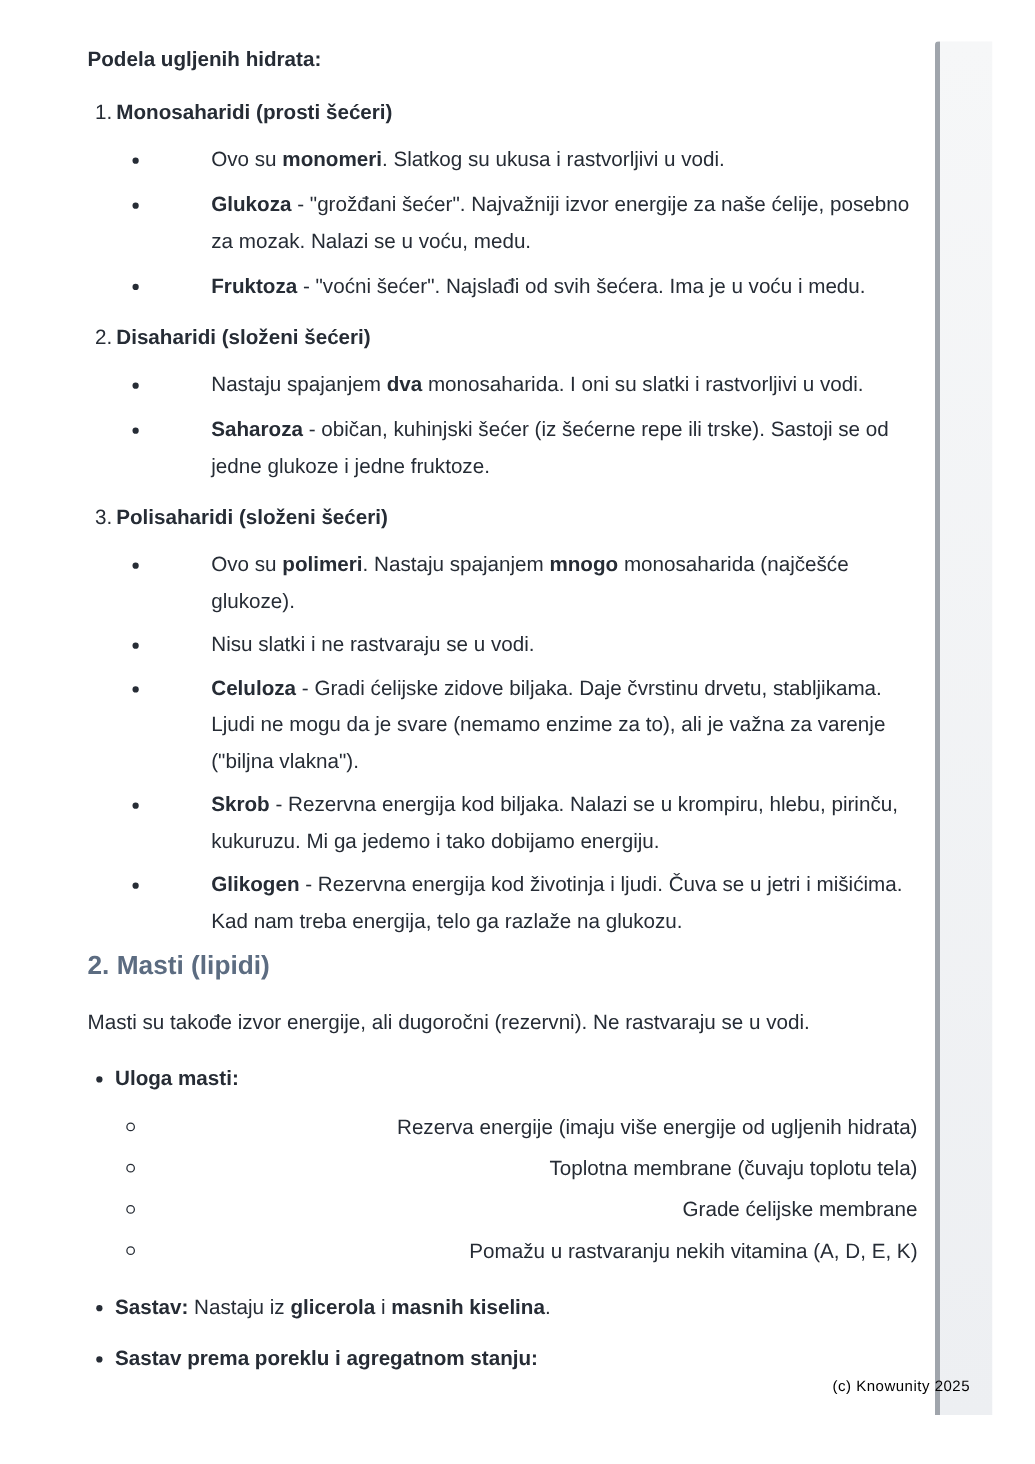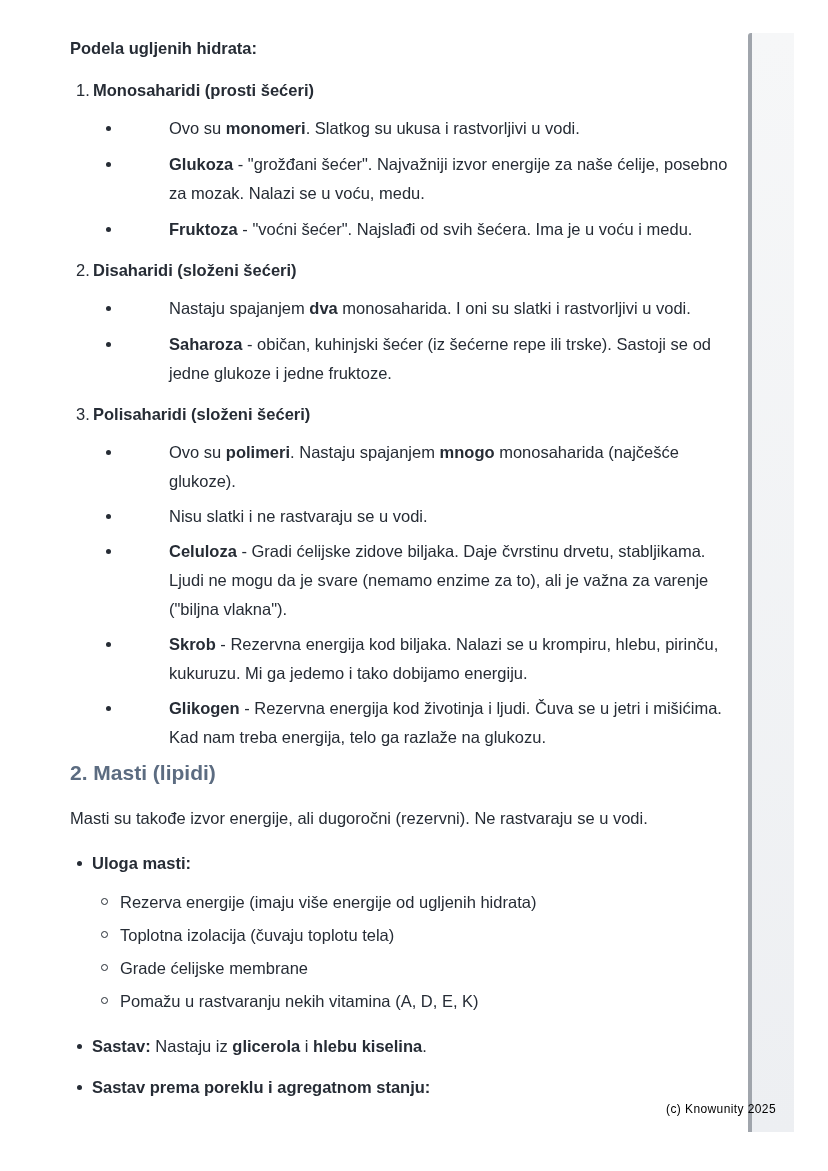--- a/index.html
+++ b/index.html
@@ -22,21 +22,21 @@
   .dot  { flex:0 0 auto; width:5px; height:5px; border-radius:50%; background:#262c35; margin:12px 10px 0 36px; }
   .li-text { flex:1 1 auto; min-width:0; }
   .b { font-weight:700; }
 
   .fats-heading { margin:4px 0 16px 0; font-size:21px; line-height:30px; font-weight:600; color:#5c6c81; }
   .fats-intro { margin:0 0 16px 0; }
 
   ul.fats-list > li { display:flex; margin-bottom:12px; }
   ul.fats-list .dot { margin:12px 10px 0 7px; }
   .li-body { flex:1 1 auto; min-width:0; }
-  ul.sub { margin-top:10px; }
+  ul.sub { margin-top:10px;text-align:right; }
   ul.sub > li { display:flex; margin-bottom:4px; }
   .circ { flex:0 0 auto; width:5px; height:5px; border-radius:50%; border:1.5px solid #262c35; background:transparent; margin:10px 12px 0 9px; }
 
   .page-edge-strip {
     position:absolute; left:748px; top:33px; width:42px; height:1099px;
     background:linear-gradient(#f6f7f8, #edeff2);
     border-left:4px solid #a0a5ac; border-top-left-radius:3px; z-index:1;
   }
   .copyright {
     position:absolute; top:1101px; right:52px; z-index:2;
@@ -126,37 +126,37 @@
         <span class="dot"></span>
         <div class="li-body">
           <div class="li-text"><span class="b">Uloga masti:</span></div>
           <ul class="sub">
             <li>
               <span class="circ"></span>
               <span class="li-text">Rezerva energije (imaju više energije od ugljenih hidrata)</span>
             </li>
             <li>
               <span class="circ"></span>
-              <span class="li-text">Toplotna izolacija (čuvaju toplotu tela)</span>
+              <span class="li-text">Toplotna membrane (čuvaju toplotu tela)</span>
             </li>
             <li>
               <span class="circ"></span>
               <span class="li-text">Grade ćelijske membrane</span>
             </li>
             <li>
               <span class="circ"></span>
               <span class="li-text">Pomažu u rastvaranju nekih vitamina (A, D, E, K)</span>
             </li>
           </ul>
         </div>
       </li>
       <li>
         <span class="dot"></span>
         <div class="li-body">
-          <div class="li-text"><span class="b">Sastav:</span><span> Nastaju iz </span><span class="b">glicerola</span><span> i </span><span class="b">hlebu kiselina</span><span>.</span></div>
+          <div class="li-text"><span class="b">Sastav:</span><span> Nastaju iz </span><span class="b">glicerola</span><span> i </span><span class="b">masnih kiselina</span><span>.</span></div>
         </div>
       </li>
       <li>
         <span class="dot"></span>
         <div class="li-body">
           <div class="li-text"><span class="b">Sastav prema poreklu i agregatnom stanju:</span></div>
         </div>
       </li>
     </ul>
 

